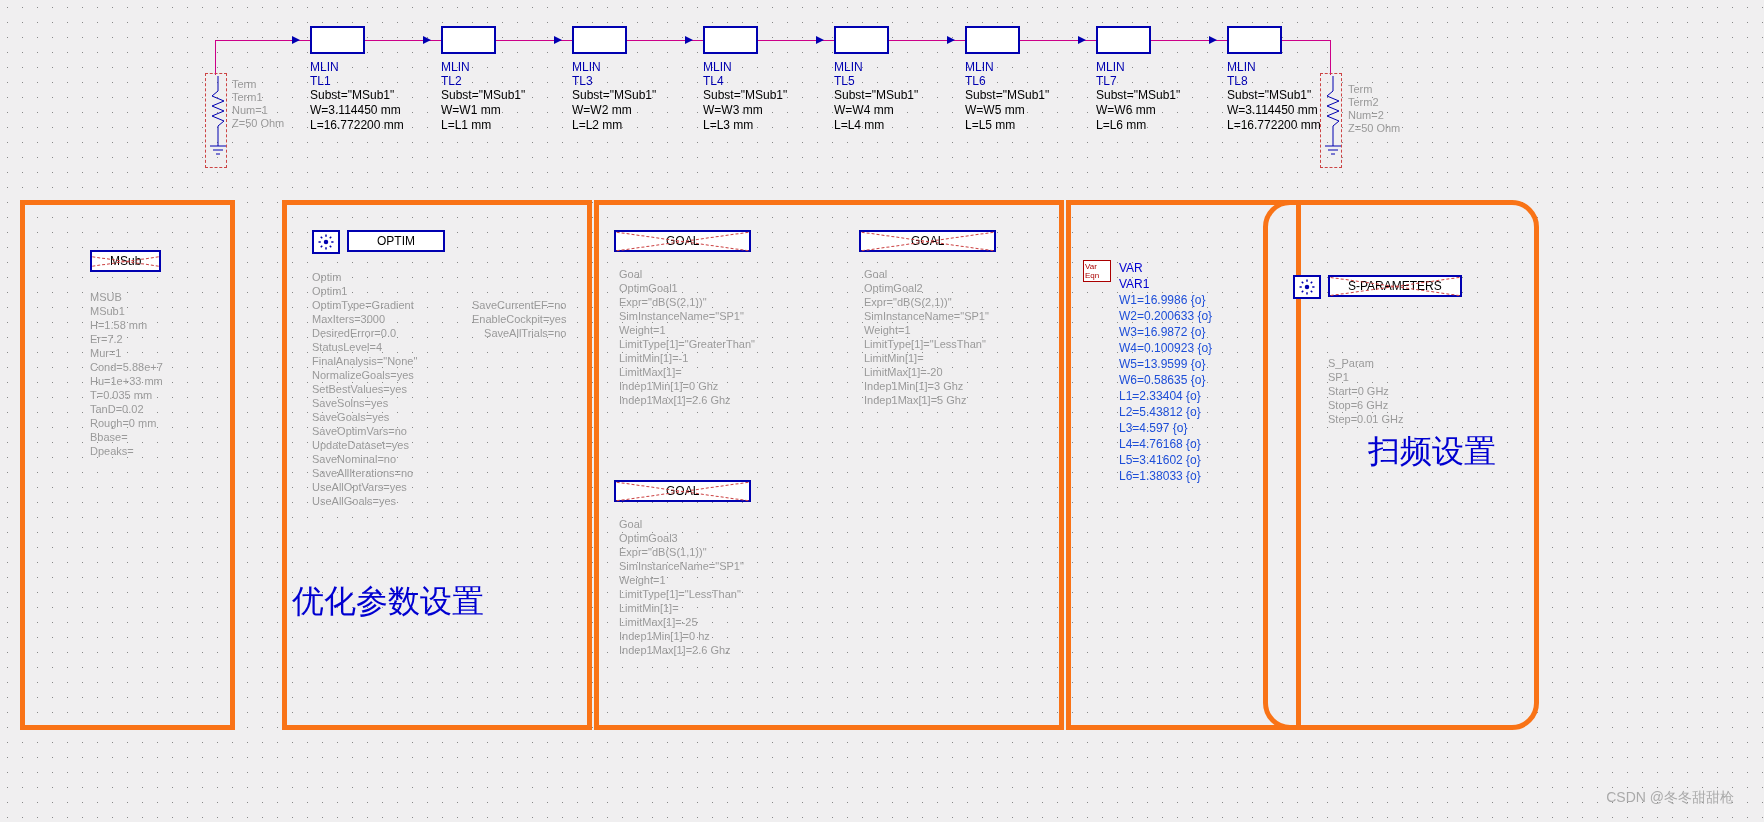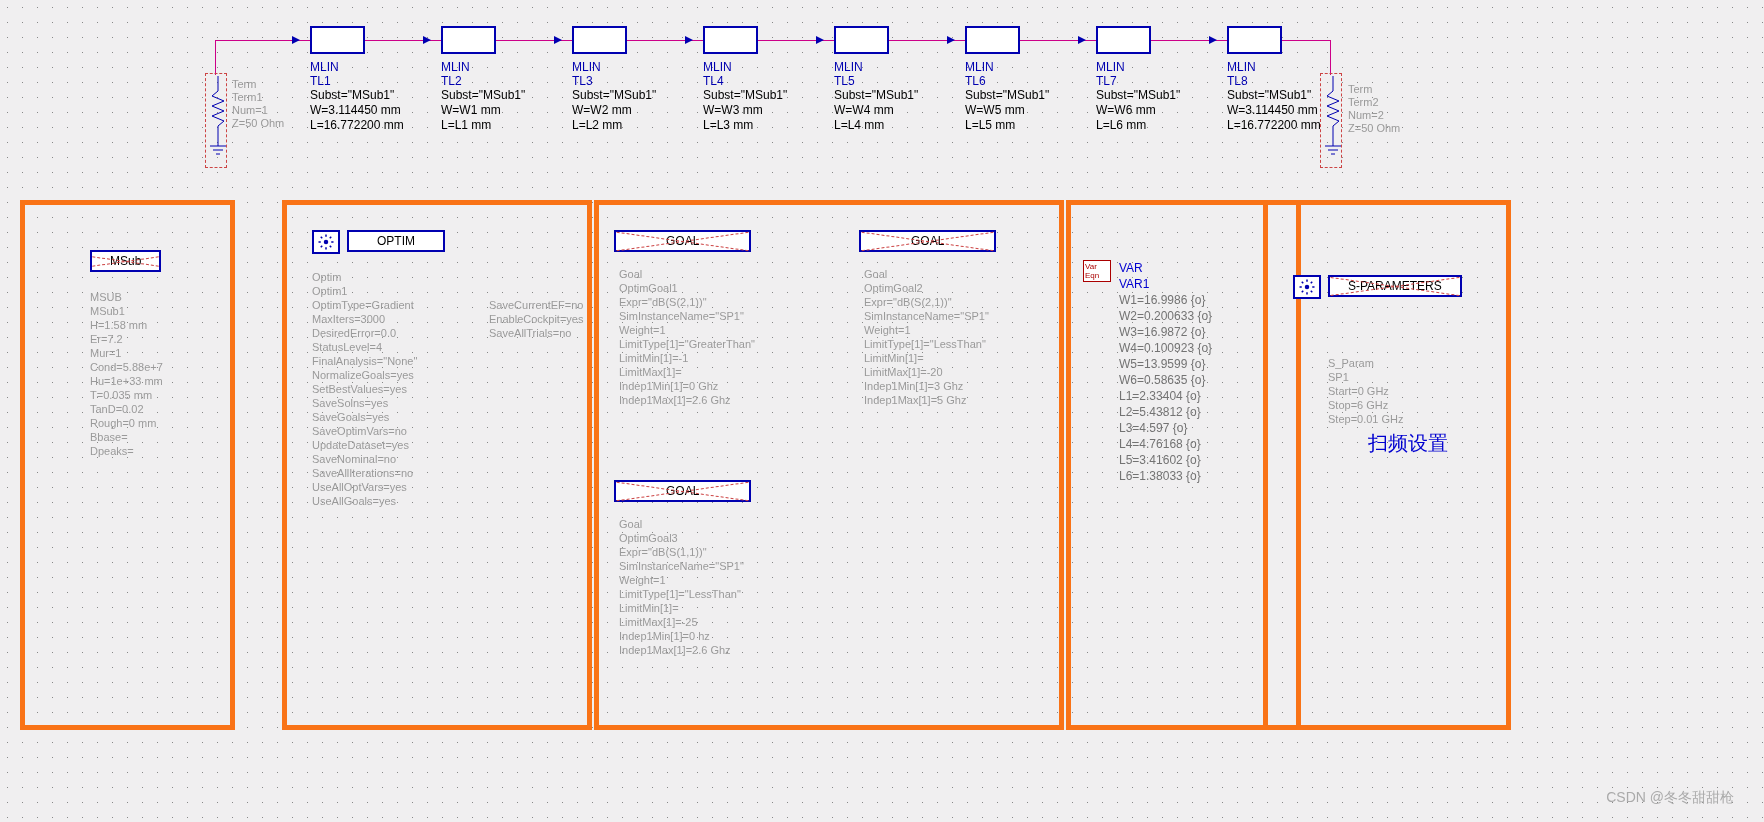--- a/index.html
+++ b/index.html
@@ -82,21 +82,21 @@
     width: 28px; height: 22px;
     border: 1px solid #a00;
     background: #fff;
     font-size: 8px;
     color: #a00;
     line-height: 9px;
     padding: 1px;
   }
   .gray-text { color: #9a9a9a; font-size: 11px; line-height: 14px; }
   .blue-text { color: #0000d0; font-size: 12px; line-height: 16px; }
-  .big-blue { color: #0000d0; font-size: 20px; font-family: "SimSun", serif; }
+  .big-blue { color: #0000d0; font-size: 32px; font-family: "SimSun", serif; }
   .watermark { position: absolute; right: 30px; bottom: 15px; color: #aaa; font-size: 14px; }
 </style>
 </head>
 <body>
 
 <div class="wire" style="left:215px; top:40px; width:1115px;"></div>
 <div class="wirev" style="left:215px; top:40px; height:35px;"></div>
 <div class="wirev" style="left:1330px; top:40px; height:35px;"></div>
 
 <div class="term" style="left:205px; top:73px;">
@@ -250,25 +250,26 @@
       <div>SetBestValues=yes</div>
       <div>SaveSolns=yes</div>
       <div>SaveGoals=yes</div>
       <div>SaveOptimVars=no</div>
       <div>UpdateDataset=yes</div>
       <div>SaveNominal=no</div>
       <div>SaveAllIterations=no</div>
       <div>UseAllOptVars=yes</div>
       <div>UseAllGoals=yes</div>
     </div>
-  <div class="gray-text" style="position:absolute; left:202px; top:93px;" id="optim-lines2">
+  <div class="gray-text" style="position:absolute; left:185px; top:93px;text-align:right;" id="optim-lines2">
       <div>SaveCurrentEF=no</div>
       <div>EnableCockpit=yes</div>
       <div>SaveAllTrials=no</div>
     </div>
+  <div class="big-blue" style="position:absolute; left:5px; top:375px;">优化参数设置</div>
 </div>
 
 <div class="lower-box" style="left:594px; width:470px;">
 
   <div style="position:absolute; left:15px; top:25px;">
     <div class="box-header crossed" style="padding:2px 50px;"><span>GOAL</span></div>
   </div>
   <div class="gray-text" style="position:absolute; left:20px; top:62px;" id="goal1-lines">
       <div>Goal</div>
       <div>OptimGoal1</div>
@@ -313,38 +314,38 @@
       <div>Indep1Min[1]=0 hz</div>
       <div>Indep1Max[1]=2.6 Ghz</div>
     </div>
 </div>
 
 <div class="lower-box" style="left:1066px; width:235px;">
   <div class="var-icon" style="left:12px; top:55px;">Var<br>Eqn</div>
   <div class="blue-text" style="position:absolute; left:48px; top:55px;">
     <div>VAR</div>
     <div>VAR1</div>
-    <div id="var-lines" style="color:#737373;">
+    <div id="var-lines" style="color:#1d4ed8;">
         <div>W1=16.9986 {o}</div>
         <div>W2=0.200633 {o}</div>
         <div>W3=16.9872 {o}</div>
         <div>W4=0.100923 {o}</div>
         <div>W5=13.9599 {o}</div>
         <div>W6=0.58635 {o}</div>
         <div>L1=2.33404 {o}</div>
         <div>L2=5.43812 {o}</div>
         <div>L3=4.597 {o}</div>
         <div>L4=4.76168 {o}</div>
         <div>L5=3.41602 {o}</div>
         <div>L6=1.38033 {o}</div>
       </div>
   </div>
 </div>
 
-<div class="lower-box" style="left:1263px; width:248px;">
+<div class="lower-box" style="left:1263px; width:276px;border-radius:27px;">
   <div class="gear-icon" style="left:25px; top:70px;">
     <svg viewBox="0 0 24 24">
         <circle cx="12" cy="12" r="3" fill="#0000b0"></circle>
         <path d="M12 2v3M12 19v3M2 12h3M19 12h3M5 5l2 2M17 17l2 2M5 19l2-2M17 7l2-2" stroke="#0000b0" stroke-width="2"></path>
       </svg>
   </div>
   <div style="position:absolute; left:60px; top:70px;">
     <div class="box-header crossed" style="padding:2px 18px;"><span>S-PARAMETERS</span></div>
   </div>
   <div class="gray-text" style="position:absolute; left:60px; top:105px;margin-top:46px;" id="sparam-lines">

